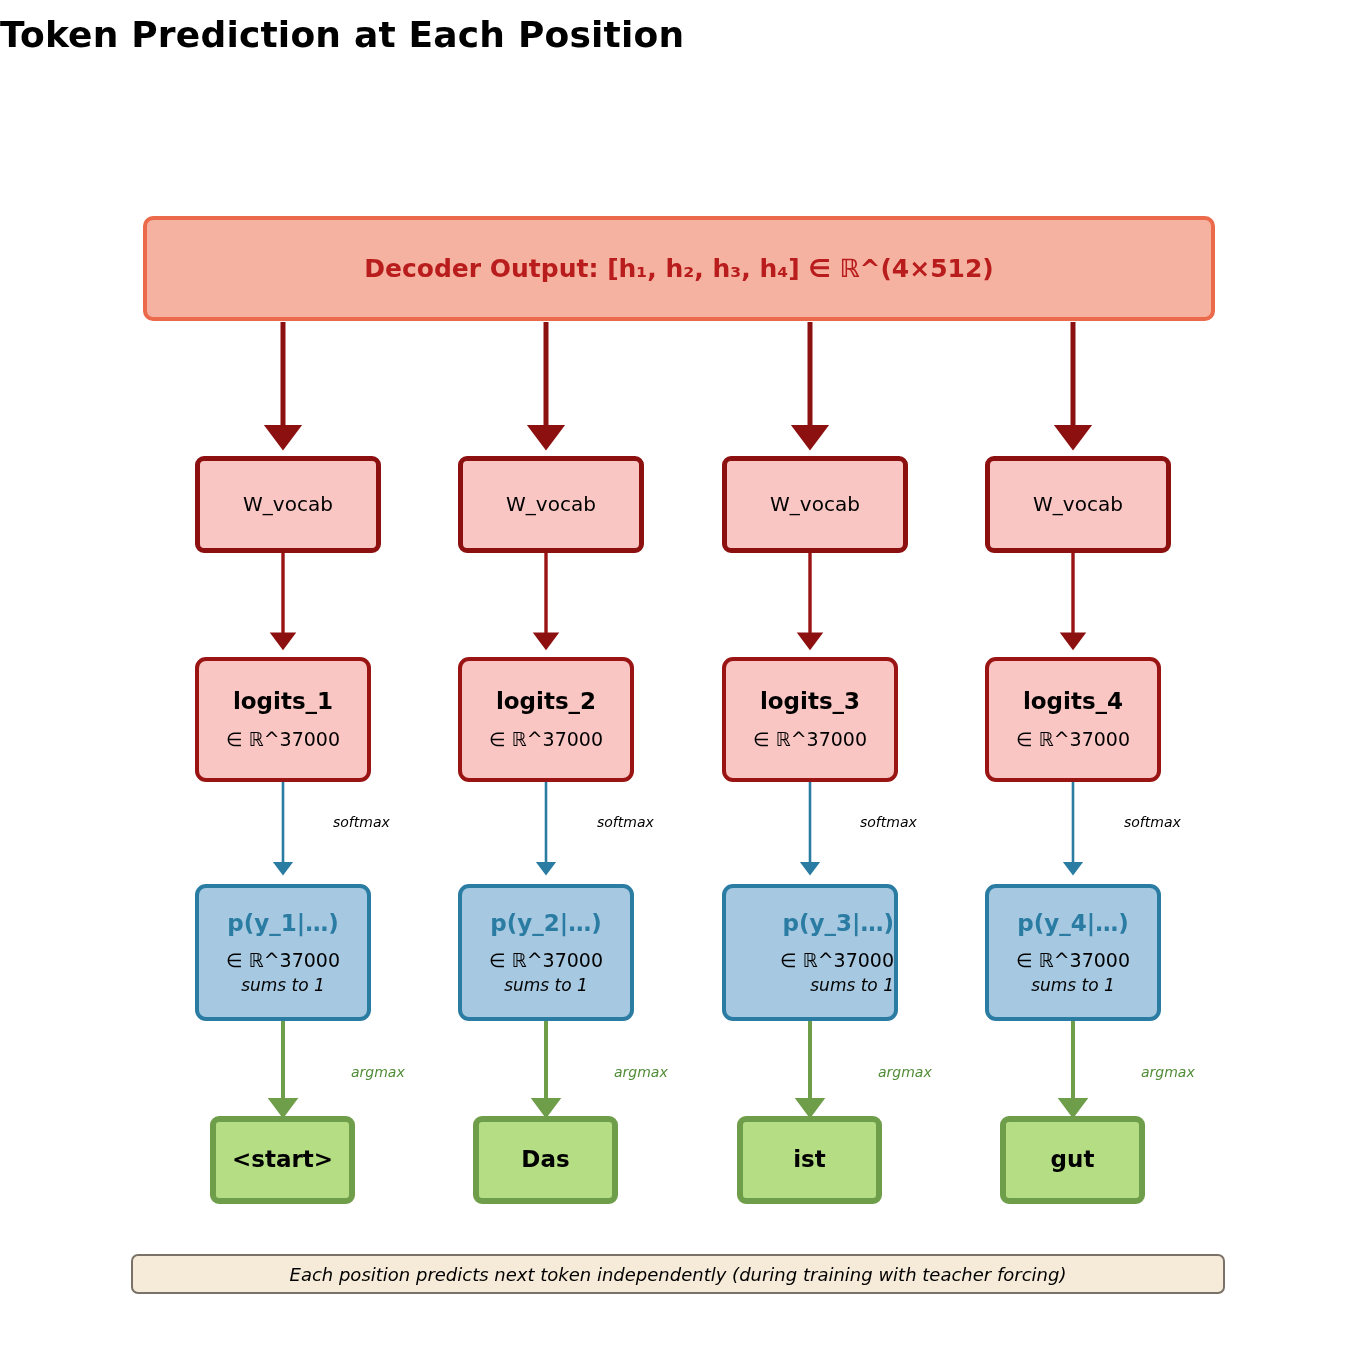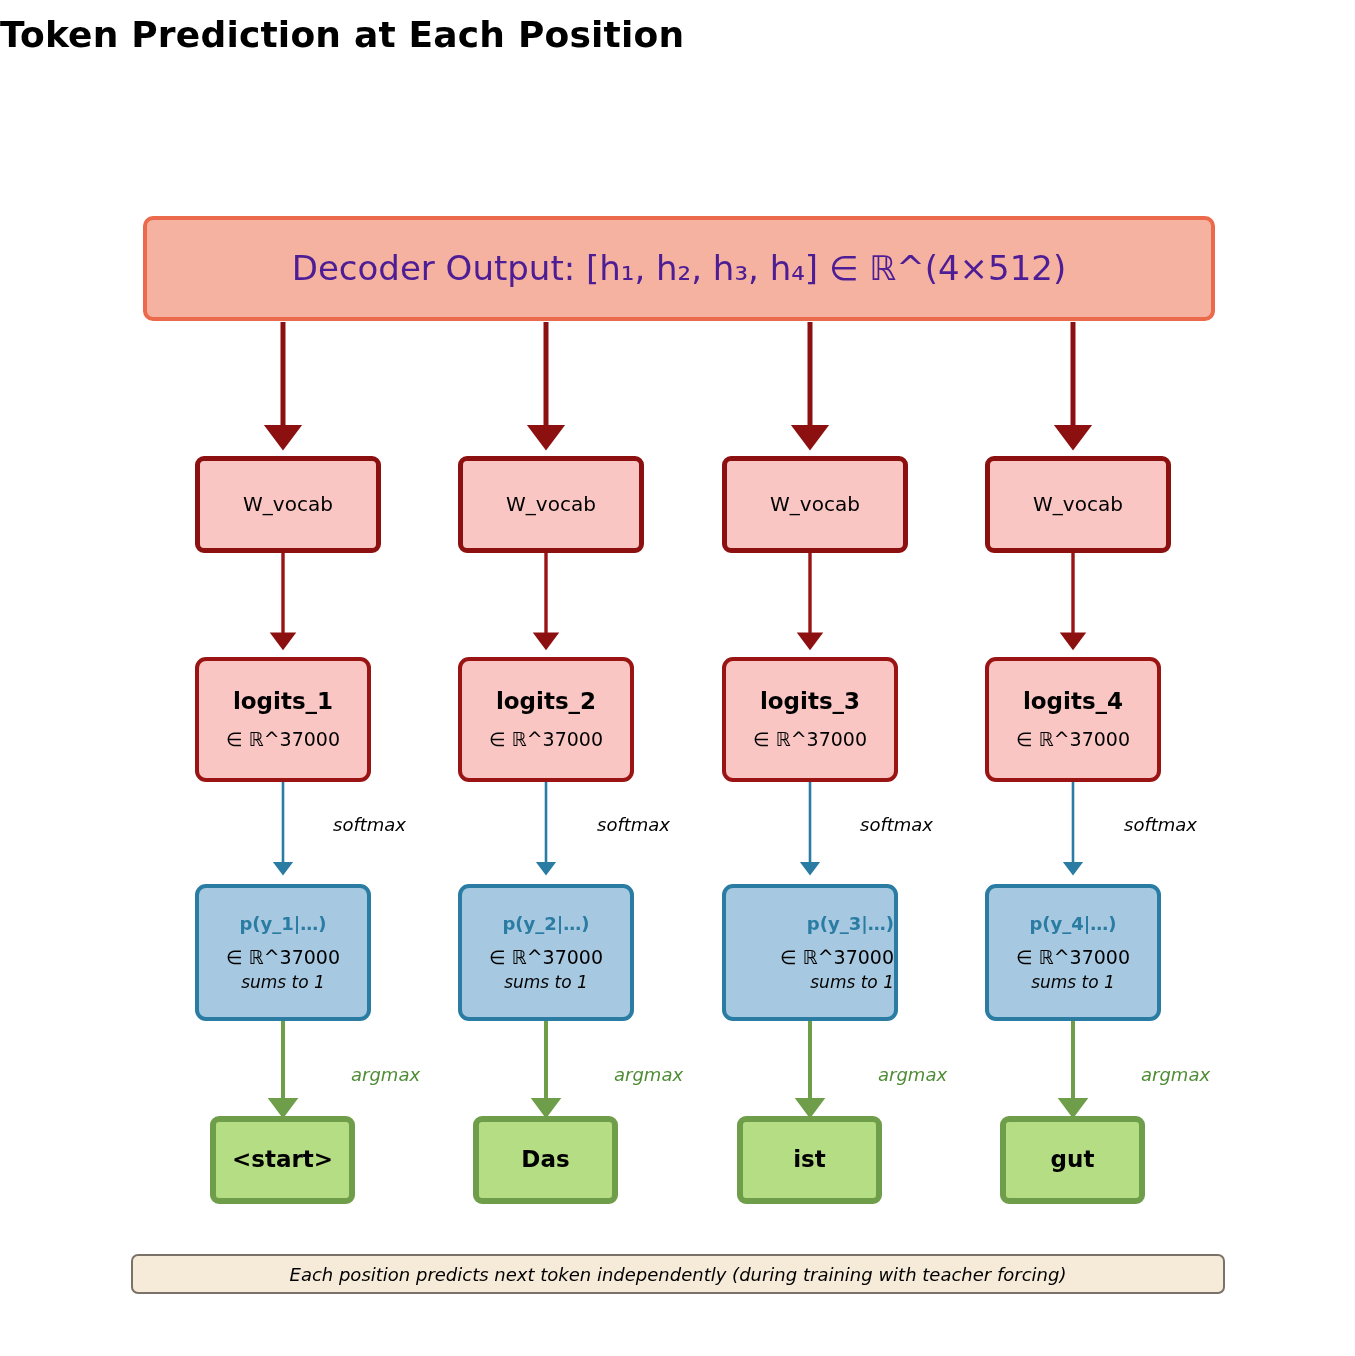--- a/index.html
+++ b/index.html
@@ -48,23 +48,23 @@
 
   
   .decoder-box {
     left: 143px;
     top: 216px;
     width: 1072px;
     height: 105px;
     background: #f6b2a0;
     border: 4px solid #ec6a4c;
     border-radius: 10px;
-    color: #4c1d95;
-    font-size: 34px;
-    font-weight: normal;
+    color: #b91c1c;
+    font-size: 25px;
+    font-weight: bold;
   }
 
   
   .wvocab-box {
     width: 186px;
     height: 97px;
     background: #f9c6c4;
     border: 5px solid #8c1010;
     border-radius: 9px;
     color: #000000;
@@ -96,21 +96,21 @@
   
   .prob-box {
     width: 176px;
     height: 137px;
     background: #a6c8e0;
     border: 4px solid #2a7ca3;
     border-radius: 11px;
     top: 884px;
   }
   .prob-box .ln1 {
-    font-size: 18px;
+    font-size: 23px;
     font-weight: bold;
     color: #2a7ca3;
     margin-bottom: 12px;
   }
   .prob-box .ln2 {
     font-size: 19px;
     color: #000000;
     margin-bottom: 4px;
   }
   .prob-box .ln3 {
@@ -128,21 +128,21 @@
     border-radius: 9px;
     color: #000000;
     font-size: 23px;
     font-weight: bold;
     top: 1116px;
   }
 
   
   .edge-label {
     position: absolute;
-    font-size: 18px;
+    font-size: 14px;
     font-style: italic;
     white-space: nowrap;
   }
   .label-softmax {
     color: #000000;
     top: 814px;
   }
   .label-argmax {
     color: #4f8c35;
     top: 1064px;

